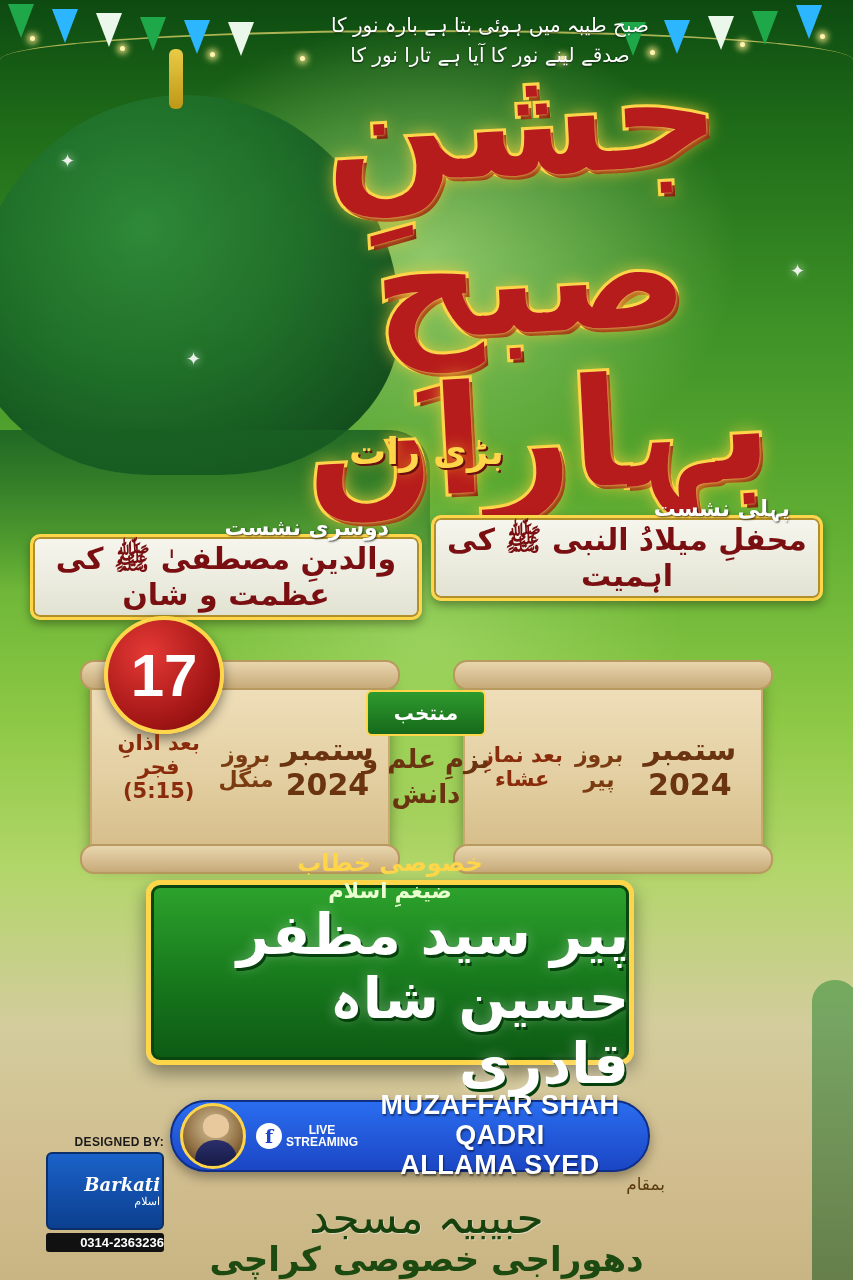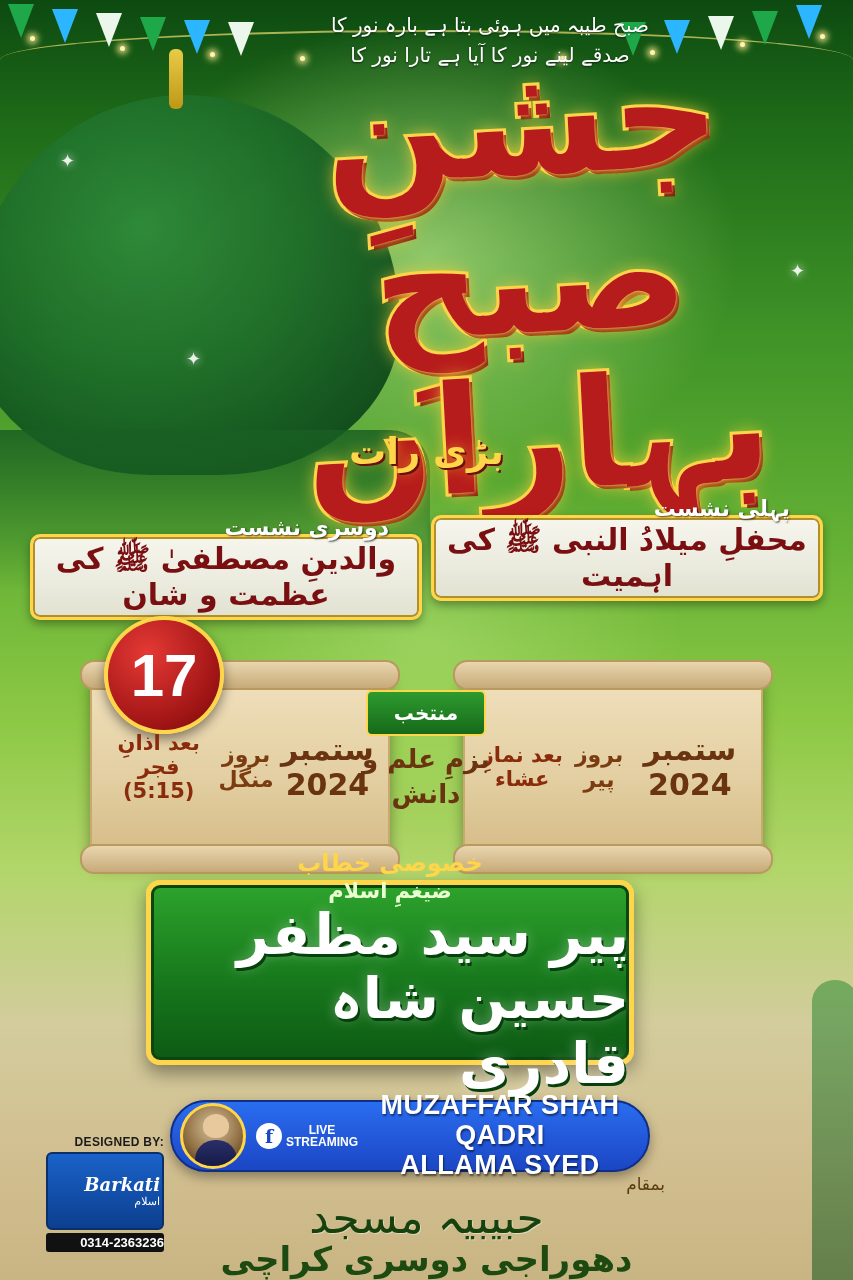--- a/index.html
+++ b/index.html
@@ -416,15 +416,15 @@
     </div>
     <div id="live-name">
       <div>MUZAFFAR SHAH QADRI</div>
       <div>ALLAMA SYED</div>
     </div>
   </div>
 
   <div id="venue">
     <div id="venue-badge">بمقام</div>
     <div id="venue-text">حبیبیہ مسجد</div>
-    <div id="venue-sub">دھوراجی دوسری کراچی</div>
+    <div id="venue-sub">دھوراجی خصوصی کراچی</div>
   </div>
 </div>
 
 </body></html>

